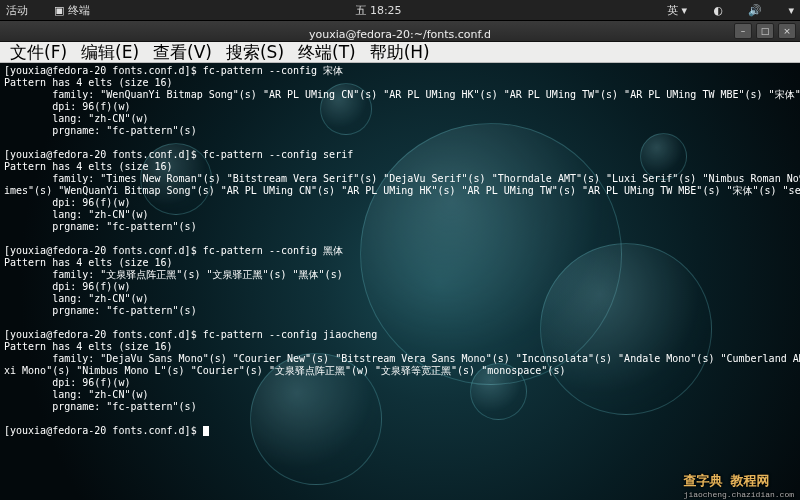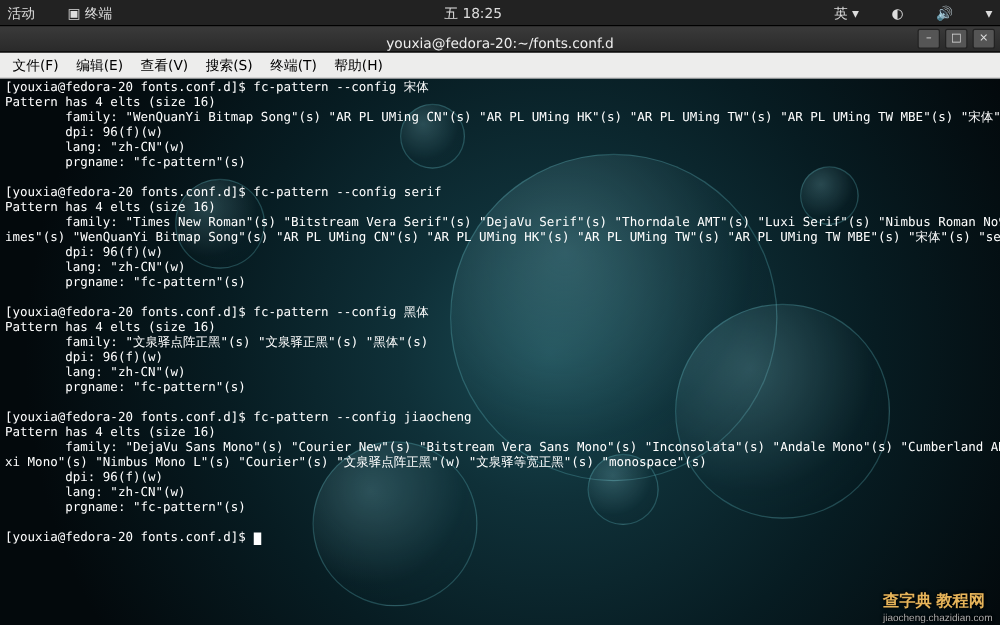--- a/index.html
+++ b/index.html
@@ -1,27 +1,27 @@
 <!DOCTYPE html>
 <html><head>
 <meta charset="utf-8">
 <style>
   html,body{margin:0;padding:0;width:800px;height:500px;overflow:hidden;font-family:"DejaVu Sans",sans-serif;background:#000}
   .topbar{height:20px;background:#222;color:#ddd;display:flex;align-items:center;font-size:11px;padding:0 6px;justify-content:space-between;border-bottom:1px solid #000}
   .topbar .left,.topbar .right{display:flex;gap:26px;align-items:center}
   .titlebar{height:20px;background:linear-gradient(#3a3a3a,#2a2a2a);color:#eee;display:flex;align-items:flex-end;justify-content:center;font-size:11px;position:relative;border-bottom:1px solid #111}
   .winbtns{position:absolute;right:4px;top:2px;display:flex;gap:4px}
   .winbtn{width:16px;height:14px;background:#555;border:1px solid #222;border-radius:2px;color:#ddd;font-size:9px;display:flex;align-items:center;justify-content:center;cursor:pointer}
-  .menubar{height:20px;background:#ededec;display:flex;align-items:center;font-size:11px;padding:0 4px;gap:2px;border-bottom:1px solid #bbb}
+  .menubar{height:20px;background:#ededec;display:flex;align-items:center;font-size:17px;padding:0 4px;gap:2px;border-bottom:1px solid #bbb}
   .menuitem{padding:1px 6px;cursor:pointer;border-radius:2px}
   .term{position:relative;height:440px;background:radial-gradient(circle at 440px 220px,#1a4a53 0,#0f3038 120px,#071c22 260px,#03090c 420px);overflow:hidden}
   .bubbles{position:absolute;inset:0;pointer-events:none}
   .bubble{position:absolute;border-radius:50%;border:1px solid rgba(110,210,220,.25);background:radial-gradient(circle at 35% 30%,rgba(160,230,240,.22),rgba(20,60,70,.08) 60%,rgba(0,0,0,0) 80%)}
   .termtext{position:absolute;inset:0;padding:2px 4px;font-family:"DejaVu Sans Mono",monospace;font-size:10px;line-height:12px;color:#fff;white-space:pre;letter-spacing:0}
-  .watermark{position:absolute;right:6px;bottom:4px;color:rgba(255,200,100,.9);font-size:13px;font-weight:bold;text-shadow:0 0 3px #000,0 0 2px #000;font-family:Liberation Sans, sans-serif}
+  .watermark{position:absolute;right:6px;bottom:4px;color:rgba(255,200,100,.9);font-size:13px;font-weight:bold;text-shadow:0 0 3px #000,0 0 2px #000;font-family:Liberation Mono, monospace}
   .watermark .sub{display:block;font-size:8px;color:#aaa;text-align:right;font-weight:normal}
   .cursor{display:inline-block;width:6px;height:10px;background:#fff;vertical-align:text-bottom}
 </style>
 </head>
 <body>
 
 <div class="topbar">
   <div class="left">
     <span>活动</span>
     <span>▣ <span>终端</span></span>

